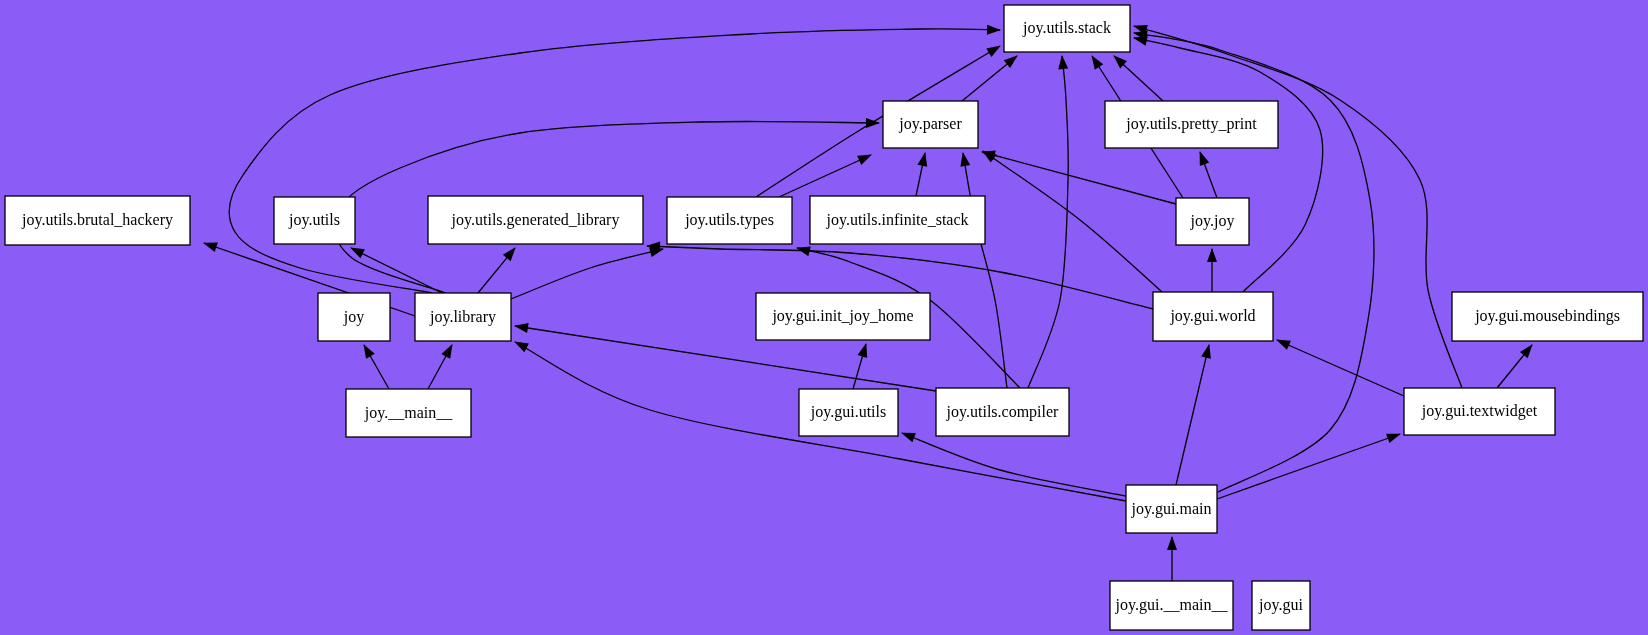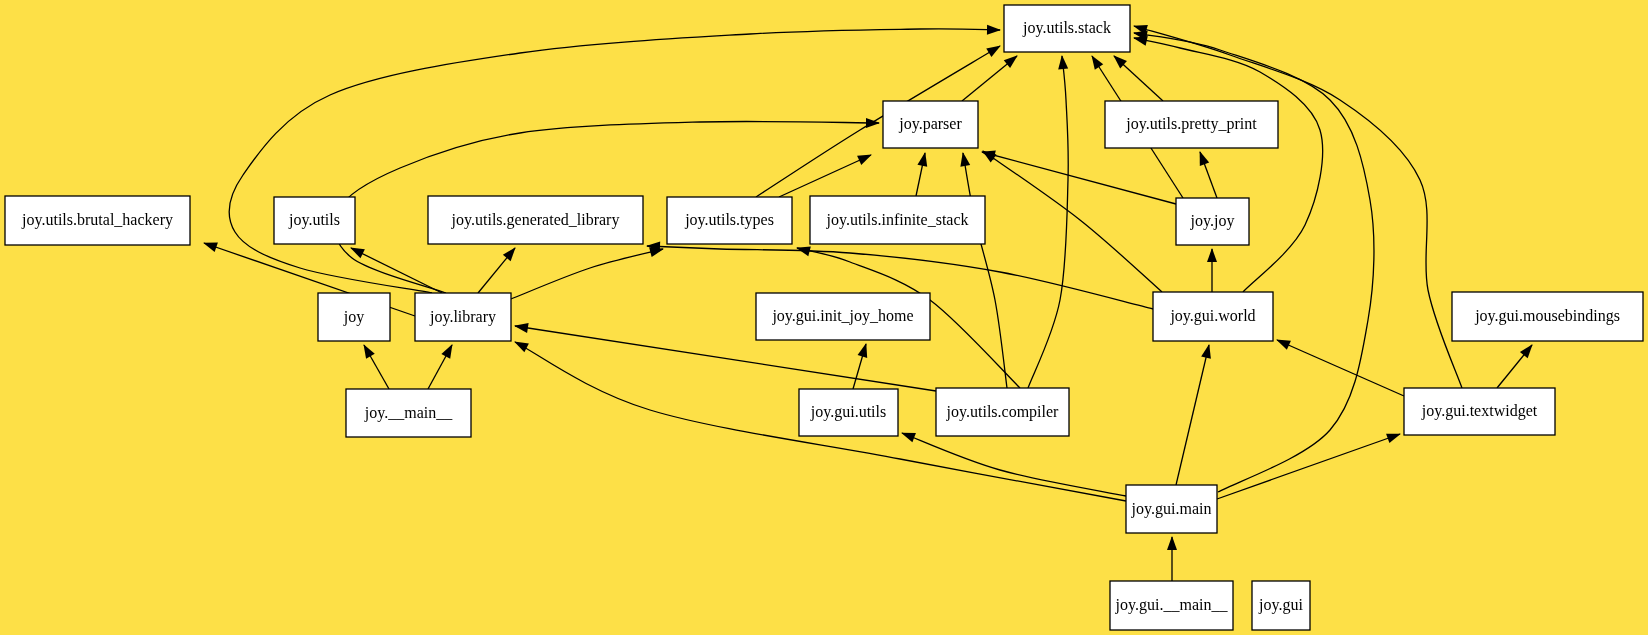--- a/index.html
+++ b/index.html
@@ -1,16 +1,16 @@
 <!DOCTYPE html>
 <html><head>
 <meta charset="utf-8">
 <style>
   html,body{margin:0;padding:0;background:#ffffff;}
-  #stage{position:relative;width:1648px;height:635px;background:#fde047;overflow:hidden;
+  #stage{position:relative;width:1648px;height:635px;background:#8b5cf6;overflow:hidden;
          font-family:"Liberation Serif","DejaVu Serif",serif;}
   svg{display:block;}
   .node-rect{fill:#ffffff;stroke:#000000;stroke-width:1.3px;}
   .node-label{font-family:"Liberation Serif","DejaVu Serif",serif;font-size:16px;fill:#000000;
               text-anchor:middle;dominant-baseline:middle;}
   .edge{fill:none;stroke:#000000;stroke-width:1.3px;}
 </style>
 </head>
 <body>
 

